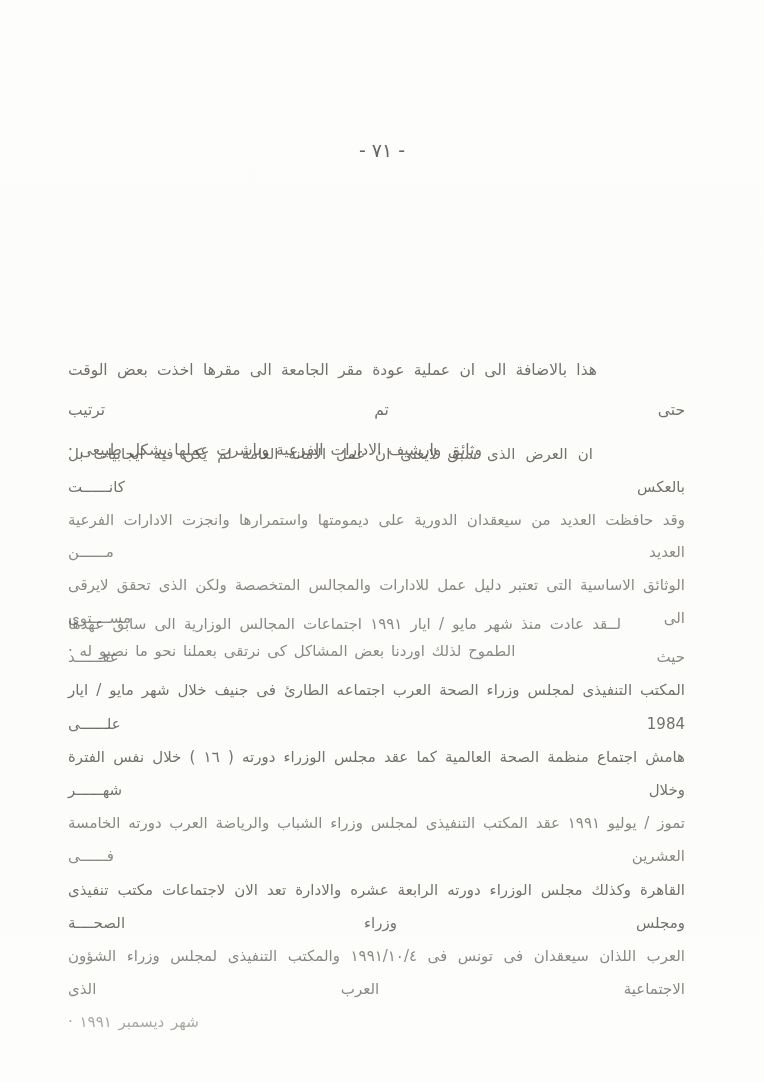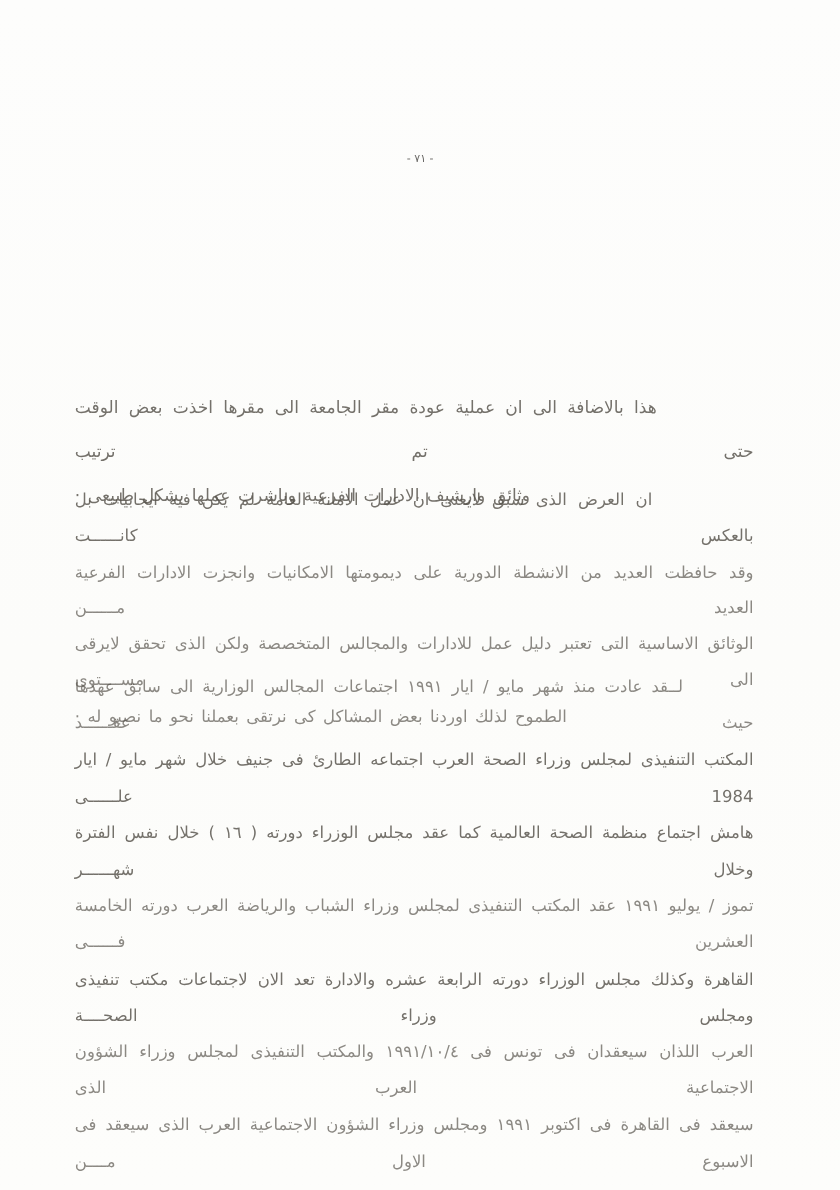--- a/index.html
+++ b/index.html
@@ -19,21 +19,21 @@
     inset: 0;
     background: linear-gradient(180deg, #fdfdfc 0%, #fcfcfa 55%, #fdfdfb 100%);
   }
   .page-number {
     position: absolute;
     top: 139px;
     left: 0;
     width: 100%;
     text-align: center;
     direction: ltr;
-    font-size: 10px;
+    font-size: 19px;
     letter-spacing: 7px;
     color: #4d4b48;
     opacity: 0.85;
   }
   .text-block {
     position: absolute;
     right: 79px;
     left: 68px;
     direction: rtl;
     color: #56524b;
@@ -70,29 +70,28 @@
 
   <div class="page-number">- ٧١ -</div>
 
   <div class="text-block para1">
     <div class="line just first word-sp">هذا بالاضافة الى ان عملية عودة مقر الجامعة الى مقرها اخذت بعض الوقت حتى تم ترتيب</div>
     <div class="line word-sp">وثائق وارشيف الادارات الفرعية وباشرت عملها بشكل طبيعى ·</div>
   </div>
 
   <div class="text-block para2">
     <div class="line just first word-sp">ان العرض الذى سبق لايعنى ان عمل الامانة العامة لم يكن فيه ايجابيات بل بالعكس كانــــــت</div>
-    <div class="line just word-sp dim">وقد حافظت العديد من الانشطة الدورية على ديمومتها الامكانيات وانجزت الادارات الفرعية العديد مــــــن</div>
+    <div class="line just word-sp dim">وقد حافظت العديد من سيعقدان الدورية على ديمومتها واستمرارها وانجزت الادارات الفرعية العديد مــــــن</div>
     <div class="line just word-sp dim">الوثائق الاساسية التى تعتبر دليل عمل للادارات والمجالس المتخصصة ولكن الذى تحقق لايرقى الى مســــتوى</div>
     <div class="line word-sp dim">الطموح لذلك اوردنا بعض المشاكل كى نرتقى بعملنا نحو ما نصبو له ·</div>
   </div>
 
   <div class="text-block para3">
     <div class="line just first word-sp dim">لــقد عادت منذ شهر مايو / ايار ١٩٩١ اجتماعات المجالس الوزارية الى سابق عهدها حيث عقــــــد</div>
     <div class="line just word-sp">المكتب التنفيذى لمجلس وزراء الصحة العرب اجتماعه الطارئ فى جنيف خلال شهر مايو / ايار 1984 علــــــى</div>
     <div class="line just word-sp">هامش اجتماع منظمة الصحة العالمية كما عقد مجلس الوزراء دورته ( ١٦ ) خلال نفس الفترة وخلال شهــــــر</div>
     <div class="line just word-sp dim">تموز / يوليو ١٩٩١ عقد المكتب التنفيذى لمجلس وزراء الشباب والرياضة العرب دورته الخامسة العشرين فــــــى</div>
     <div class="line just word-sp">القاهرة وكذلك مجلس الوزراء دورته الرابعة عشره والادارة تعد الان لاجتماعات مكتب تنفيذى ومجلس وزراء الصحــــة</div>
     <div class="line just word-sp dim">العرب اللذان سيعقدان فى تونس فى ٤‏/‏١٠‏/‏١٩٩١ والمكتب التنفيذى لمجلس وزراء الشؤون الاجتماعية العرب الذى</div>
-    <div class="line just word-sp dim">سيعقد فى القاهرة فى اكتوبر ١٩٩١ ومجلس وزراء الشؤون الاجتماعية العرب الذى سيعقد فى الاسبوع الاول مــــن</div>
     <div class="line word-sp faint">شهر ديسمبر ١٩٩١ ·</div>
   </div>
 
 </div>
 
 </body></html>

